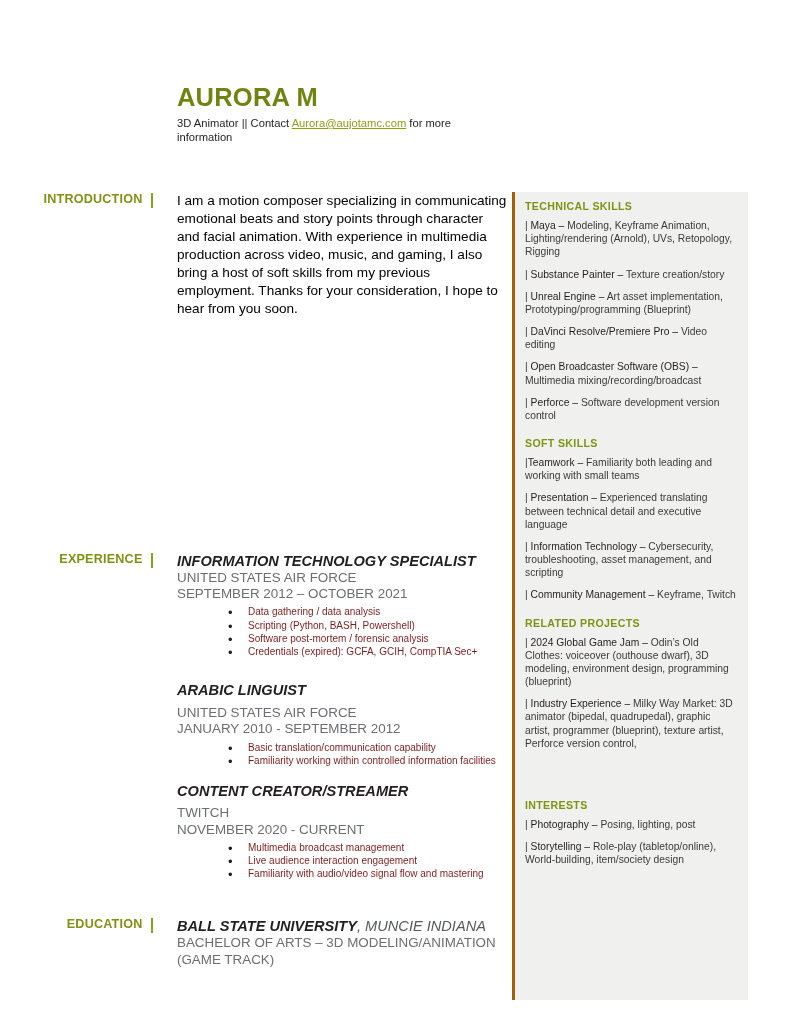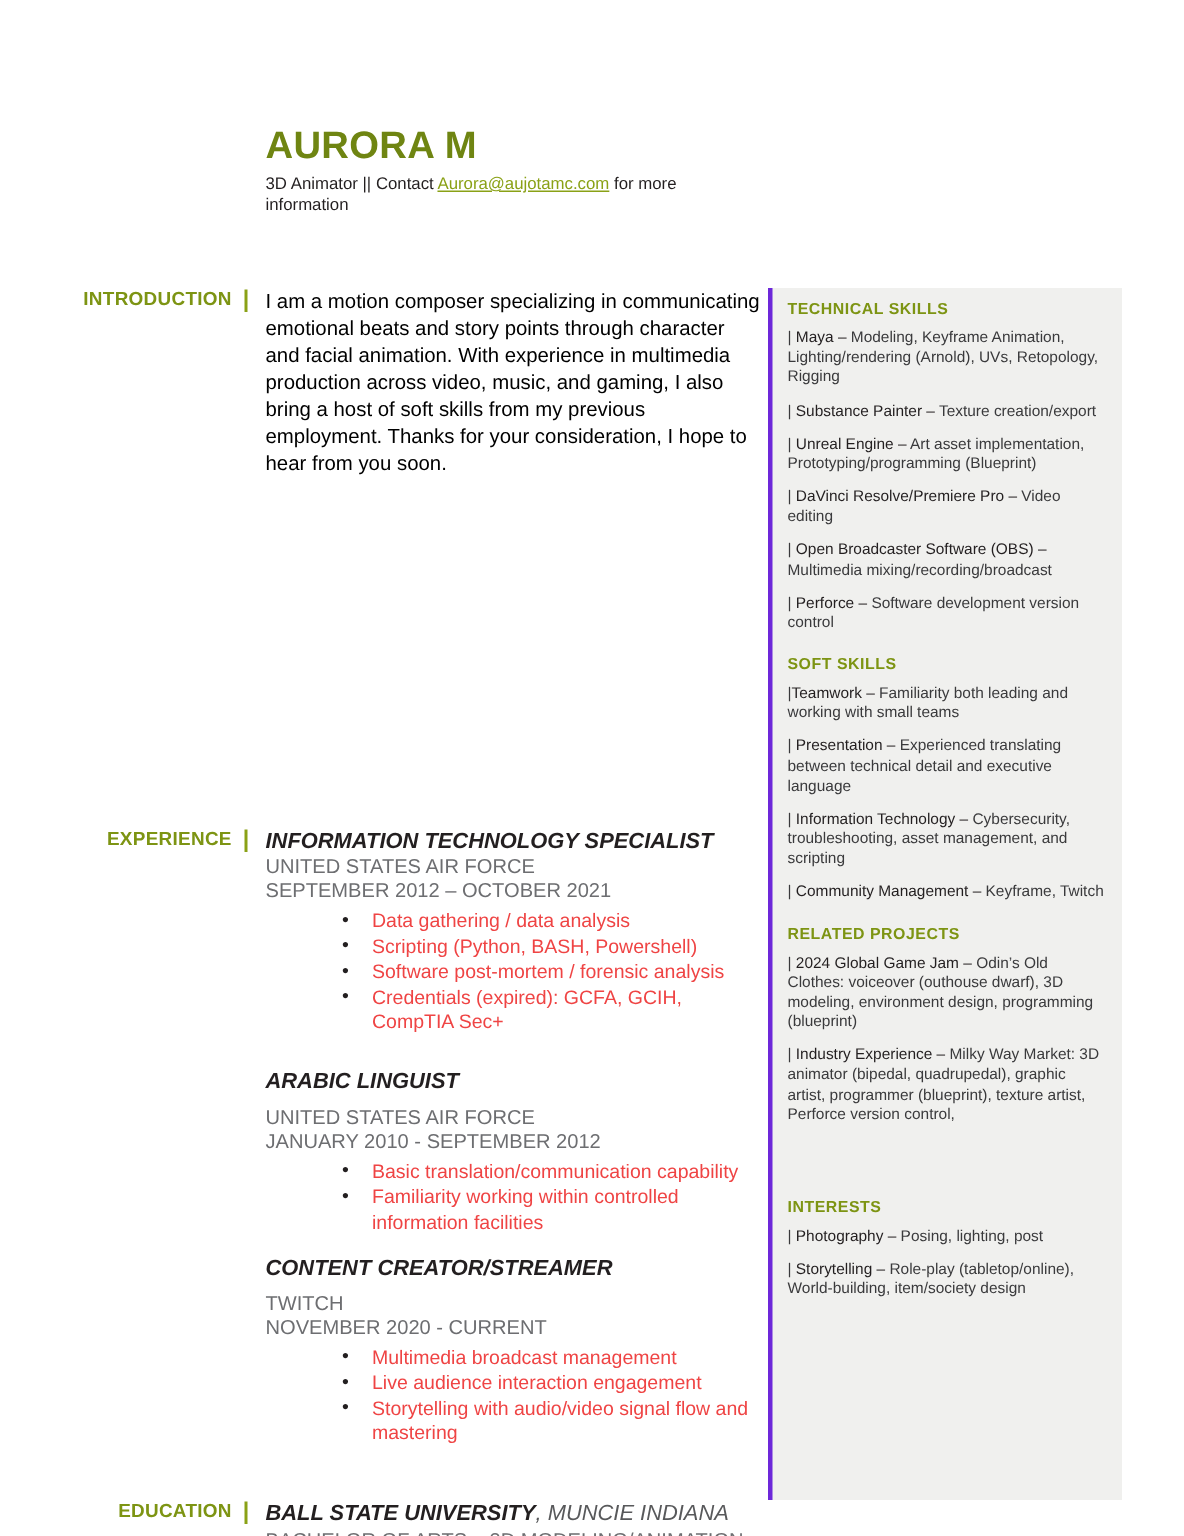--- a/index.html
+++ b/index.html
@@ -52,21 +52,21 @@
   .section-row {
     position: relative;
     display: block;
   }
   .section-label-wrap {
     position: absolute;
     left: 0;
     top: 0;
     width: 177px;
     text-align: right;
-    padding-right: 4px;
+    padding-right: 16px;
     box-sizing: border-box;
   }
   .section-label {
     display: inline-block;
     font-size: 12.6px;
     font-weight: bold;
     color: #7d9413;
     letter-spacing: 0.2px;
     vertical-align: top;
     padding-right: 8px;
@@ -112,23 +112,23 @@
     line-height: 1.22;
     margin: 0;
   }
   ul.bullets {
     list-style: none;
     margin: 4px 0 0 0;
     padding: 0;
   }
   ul.bullets li {
     position: relative;
-    font-size: 13px;
+    font-size: 10px;
     line-height: 1.26;
-    color: #ef4444;
+    color: #7f1d1d;
     padding-left: 71px;
     margin-bottom: 0.5px;
   }
   ul.bullets li::before {
     content: "\2022";
     position: absolute;
     left: 51px;
     top: -1px;
     font-size: 13px;
     color: #231f20;
@@ -138,21 +138,21 @@
 
   
   #sidebar {
     position: absolute;
     left: 512px;
     top: 192px;
     width: 236px;
     height: 808px;
     background: #f0f0ee;
     box-sizing: border-box;
-    border-left: 3px solid #6d28d9;
+    border-left: 3px solid #a16207;
     padding: 8px 10px 10px 10px;
   }
   .side-head {
     font-size: 10.6px;
     font-weight: bold;
     color: #7d9413;
     letter-spacing: 0.35px;
     margin: 0 0 7px 0;
   }
   .side-item {
@@ -225,21 +225,21 @@
       <div class="gap-sm"></div>
 
       <div class="entry">
         <div class="entry-title">CONTENT CREATOR/STREAMER</div>
         <div style="height:5px"></div>
         <div class="entry-sub">TWITCH</div>
         <div class="entry-sub">NOVEMBER 2020 - CURRENT</div>
         <ul class="bullets">
           <li>Multimedia broadcast management</li>
           <li>Live audience interaction engagement</li>
-          <li>Storytelling with audio/video signal flow and mastering</li>
+          <li>Familiarity with audio/video signal flow and mastering</li>
         </ul>
       </div>
 
     </div>
   </div>
 
   <div style="height:36px"></div>
 
   <div class="section-row">
     <div class="section-label-wrap">
@@ -254,21 +254,21 @@
     </div>
   </div>
 
 </div>
 
 <div id="sidebar">
 
   <div class="side-block">
     <div class="side-head">TECHNICAL SKILLS</div>
     <div class="side-item"><span>| </span><b>Maya – </b><span>Modeling, Keyframe Animation, Lighting/rendering (Arnold), UVs, Retopology, Rigging</span></div>
-    <div class="side-item"><span>| </span><b>Substance Painter – </b><span>Texture creation/export</span></div>
+    <div class="side-item"><span>| </span><b>Substance Painter – </b><span>Texture creation/story</span></div>
     <div class="side-item"><span>| </span><b>Unreal Engine – </b><span>Art asset implementation, Prototyping/programming (Blueprint)</span></div>
     <div class="side-item"><span>| </span><b>DaVinci Resolve/Premiere Pro – </b><span>Video editing</span></div>
     <div class="side-item"><span>| </span><b>Open Broadcaster Software (OBS) – </b><span>Multimedia mixing/recording/broadcast</span></div>
     <div class="side-item"><span>| </span><b>Perforce – </b><span>Software development version control</span></div>
   </div>
 
   <div class="side-block">
     <div class="side-head">SOFT SKILLS</div>
     <div class="side-item"><span>|</span><b>Teamwork – </b><span>Familiarity both leading and working with small teams</span></div>
     <div class="side-item"><span>| </span><b>Presentation – </b><span>Experienced translating between technical detail and executive language</span></div>

